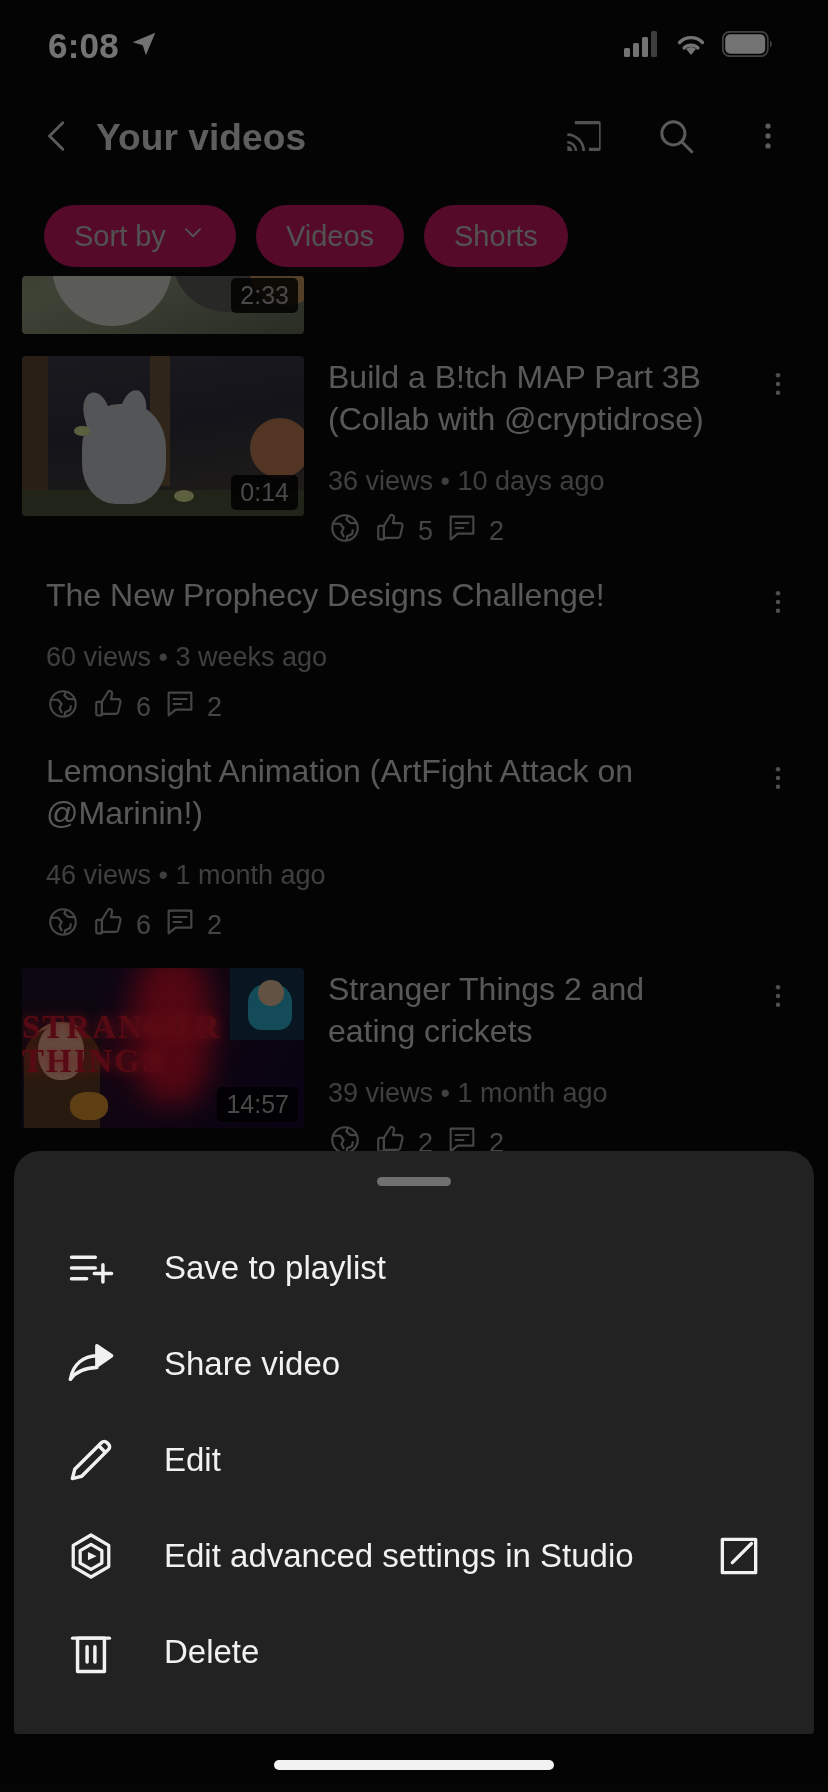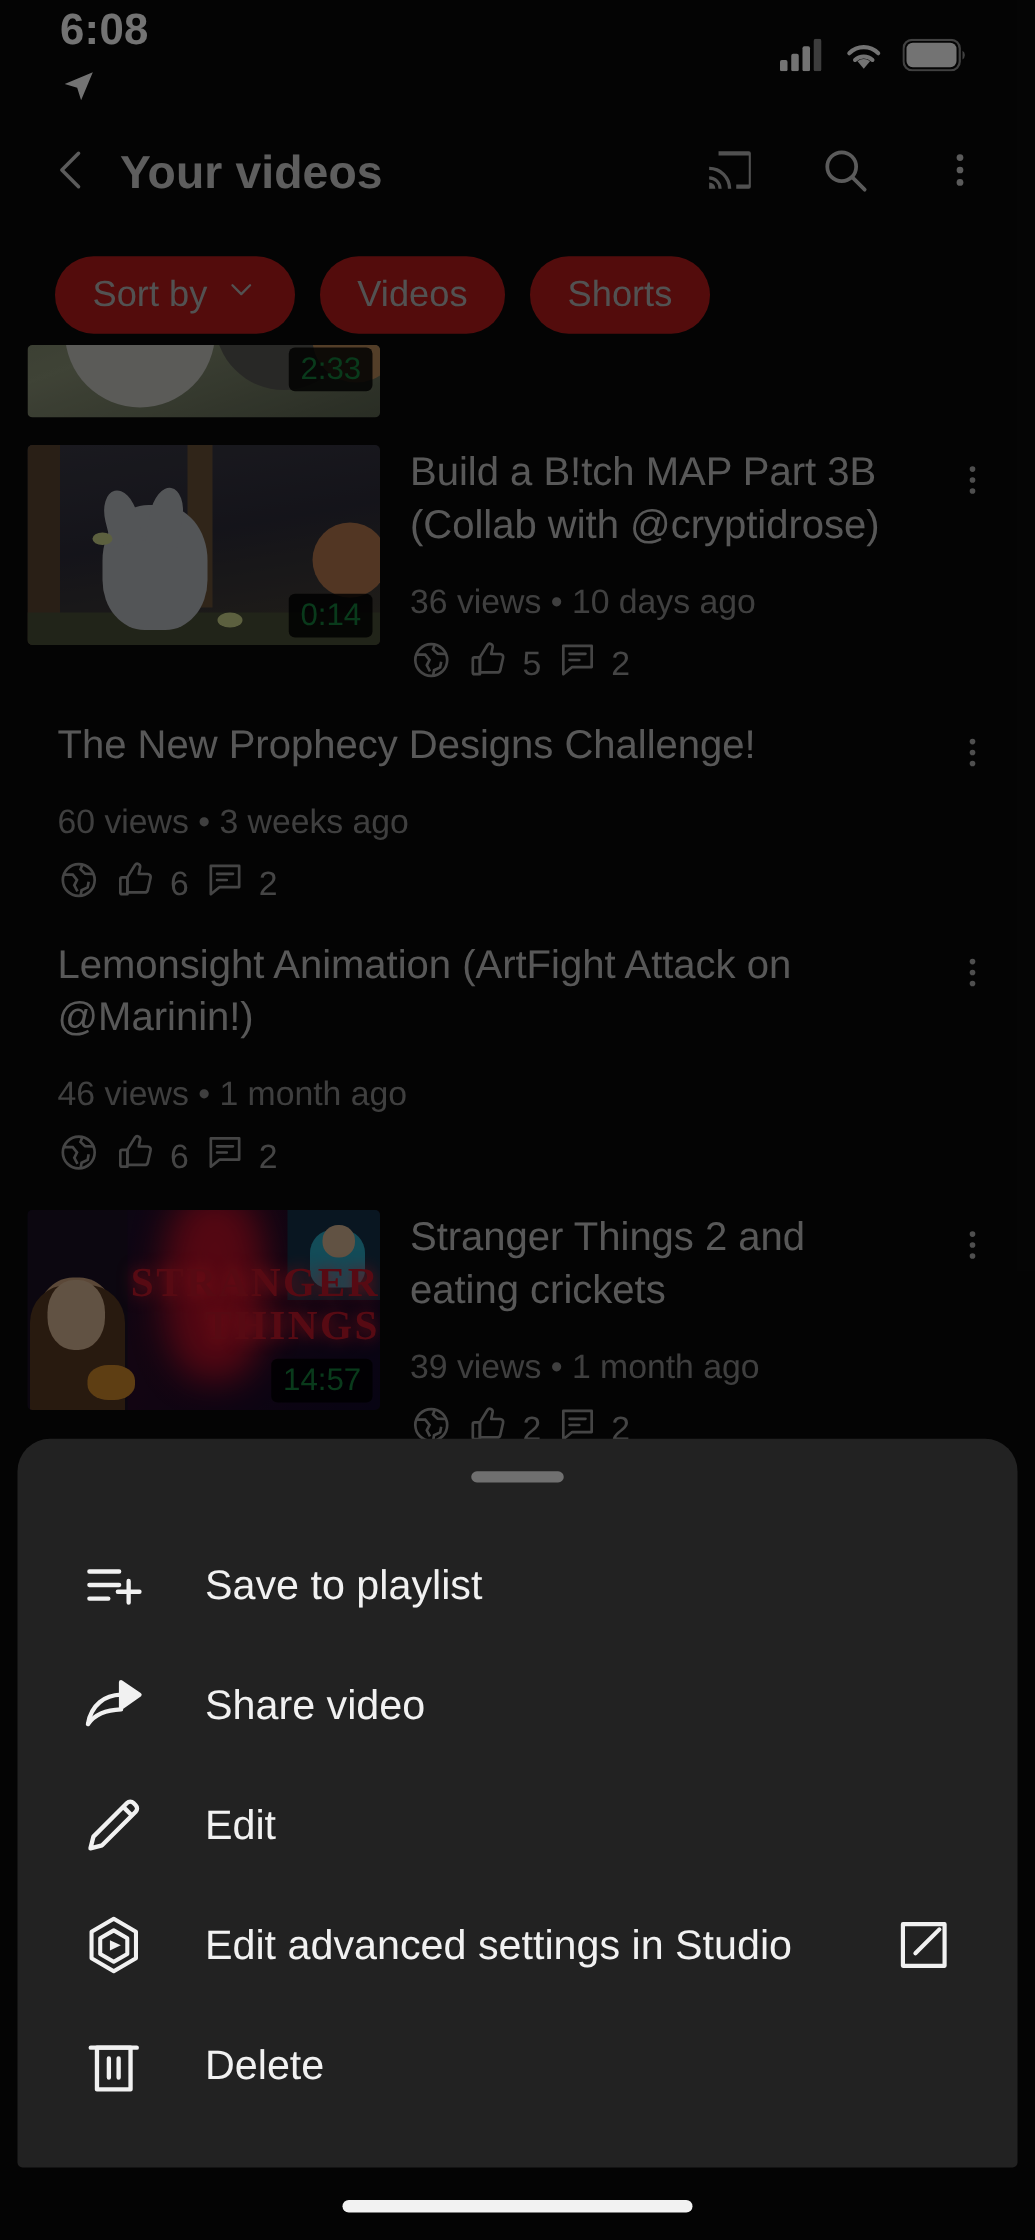--- a/index.html
+++ b/index.html
@@ -8,46 +8,46 @@
     background:#0b0b0b;
     font-family:"Liberation Sans", sans-serif;
     -webkit-font-smoothing:antialiased;
   }
   #screen{ position:relative; width:828px; height:1792px; background:#0b0b0b; overflow:hidden; }
 
   
   .statusbar{ position:absolute; top:0; left:0; width:828px; height:92px;
     display:flex; align-items:center; justify-content:space-between;
     padding:0 54px 0 48px; }
-  .sb-left{ display:flex; gap:10px;flex-direction:column; }
+  .sb-left{ display:flex; align-items:center; gap:10px; }
   .sb-time{ color:#fff; font-size:35px; font-weight:600; letter-spacing:.2px; }
   .sb-right{ display:flex; align-items:center; gap:14px; }
 
   
   .appbar{ position:absolute; top:92px; left:0; width:828px; height:92px;
     display:flex; align-items:center; padding:0 34px 0 28px; }
   .back-btn{ width:58px; height:58px; display:flex; align-items:center; justify-content:center; }
   .page-title{ color:#d0d0d0; font-size:37px; font-weight:700; margin-left:10px; letter-spacing:.1px; }
   .appbar-actions{ margin-left:auto; display:flex; align-items:center; gap:40px; }
   .ab-icon{ width:52px; height:52px; display:flex; align-items:center; justify-content:center; }
 
   
   .chips{ position:absolute; top:196px; left:0; width:828px; height:80px;
     display:flex; align-items:center; gap:20px; padding-left:44px; }
-  .chip{ height:62px; border-radius:31px; background:#b91c1c;
+  .chip{ height:62px; border-radius:31px; background:#be185d;
     display:flex; align-items:center; gap:14px; padding:0 30px;
     color:#b7b7b7; font-size:29px; white-space:nowrap; }
 
   
   .list{ position:absolute; top:276px; left:0; width:828px; height:1516px; overflow:hidden; }
   .vrow{ display:flex; padding:0 22px 0 22px; margin-bottom:22px; }
   .thumb{ position:relative; width:282px; height:160px; border-radius:4px;
     overflow:hidden; flex:0 0 auto; }
   .dur{ position:absolute; right:6px; bottom:6px; background:rgba(0,0,0,.82);
-    color:#15803d; font-size:25px; font-weight:500; padding:3px 9px; border-radius:5px; }
+    color:#a3a3a3; font-size:25px; font-weight:500; padding:3px 9px; border-radius:5px; }
   .meta{ flex:1; padding-left:24px; padding-right:8px; position:relative; min-width:0; }
   .vtitle{ color:#c4c4c4; font-size:32px; line-height:42px; font-weight:400;
     padding-right:62px; }
   .vsub{ color:#8c8c8c; font-size:27px; margin-top:26px; }
   .vstats{ display:flex; align-items:center; gap:12px; margin-top:14px; }
   .stat{ display:flex; align-items:center; gap:10px; color:#9a9a9a; font-size:27px; }
   .kebab{ position:absolute; right:0; top:2px; width:56px; height:56px;
     display:flex; align-items:center; justify-content:center; }
 
   
@@ -64,21 +64,21 @@
 
   .blob{ position:absolute; border-radius:50%; }
   .bar{ position:absolute; }
 
   .prophecy-txt{ position:absolute; left:0; right:0; top:10px; text-align:center;
     font-family:"Liberation Serif", serif; font-style:italic; font-weight:700;
     font-size:22px; color:#efefef; text-shadow:0 2px 3px rgba(0,0,0,.7); }
   .prophecy-title{ position:absolute; left:4px; right:4px; top:56px; text-align:center;
     font-family:"Liberation Serif", serif; font-style:italic; font-weight:700;
     font-size:36px; color:#25408f; text-shadow:0 0 2px #cfd8ef; letter-spacing:-1px; }
-  .st-txt{ position:absolute; left:0; right:0; top:42px; text-align:right;
+  .st-txt{ position:absolute; left:0; right:0; top:42px; text-align:left;
     font-family:"Liberation Serif", serif; font-weight:700; font-size:33px;
     color:#c2182a; letter-spacing:2px; text-shadow:0 0 12px #ff2030; line-height:34px; }
   .ga-txt{ position:absolute; left:0; right:0; bottom:-4px; text-align:center;
     font-family:"Liberation Serif", serif; font-weight:700; font-style:italic;
     font-size:34px; color:#f2a37e; text-shadow:1px 2px 0 #5a1a05; }
 
   
   .scrim{ position:absolute; left:0; top:0; width:828px; height:1792px;
     background:rgba(0,0,0,.55); }
 

